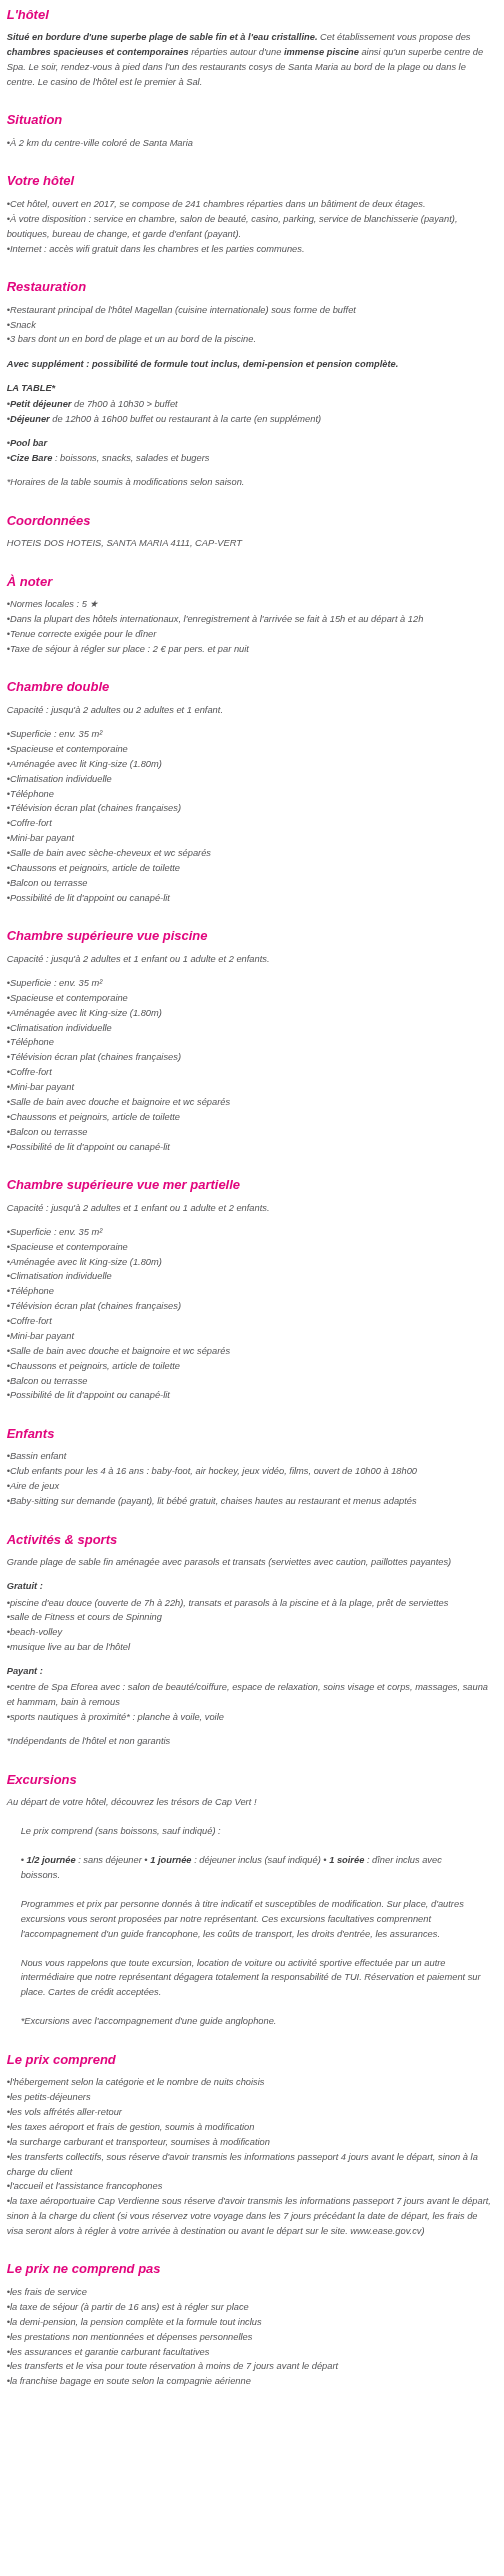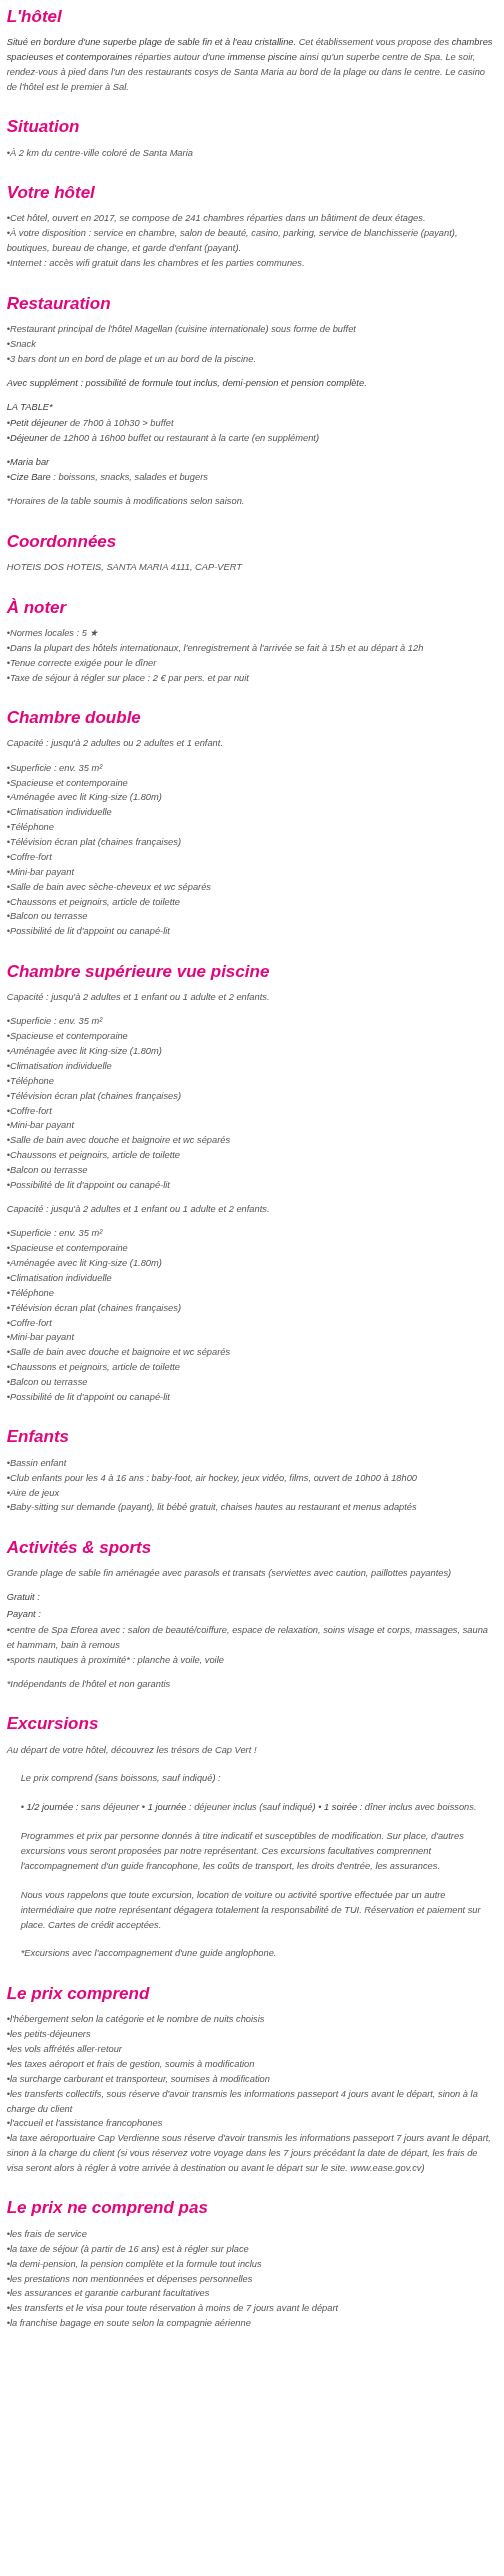--- a/index.html
+++ b/index.html
@@ -17,34 +17,34 @@
     padding:6.7px 9.3px 40px 6.7px;
     font-family:"Liberation Sans", sans-serif;
     font-style:italic;
     font-size:9.3px;
     line-height:1.6;
     color:var(--text);
   }
   section{margin:0;}
   h2{
     color:var(--accent);
-    font-size:17px;
+    font-size:13px;
     font-weight:bold;
     font-style:italic;
     margin:22.6px 0 8px 0;
     line-height:1.2;
   }
   section:first-child h2{margin-top:0;}
   p{margin:0 0 9.3px 0;}
   p.tight{margin:0 0 1.3px 0;}
   p.flow{margin:14px;}
   ul{list-style:none;margin:0 0 9.3px 0;padding:0;}
   li{margin:0;padding:0;}
   li::before{content:"\2022 ";}
-  strong{font-weight:normal;color:var(--bold-text);}
+  strong{font-weight:bold;color:var(--bold-text);}
 </style>
 </head>
 <body>
 
 <div class="page">
   <main class="content">
       <section>
         <h2>L'hôtel</h2>
         <p><strong>Situé en bordure d'une superbe plage de sable fin et à l'eau cristalline.</strong> Cet établissement vous propose des <strong>chambres spacieuses et contemporaines</strong> réparties autour d'une <strong>immense piscine</strong> ainsi qu'un superbe centre de Spa. Le soir, rendez-vous à pied dans l'un des restaurants cosys de Santa Maria au bord de la plage ou dans le centre. Le casino de l'hôtel est le premier à Sal.</p>
       </section>
@@ -69,21 +69,21 @@
           <li>Snack</li>
           <li>3 bars dont un en bord de plage et un au bord de la piscine.</li>
         </ul>
         <p><strong>Avec supplément : possibilité de formule tout inclus, demi-pension et pension complète.</strong></p>
         <p class="tight"><strong>LA TABLE*</strong></p>
         <ul>
           <li><strong>Petit déjeuner</strong> de 7h00 à 10h30 &gt; buffet</li>
           <li><strong>Déjeuner</strong> de 12h00 à 16h00 buffet ou restaurant à la carte (en supplément)</li>
         </ul>
         <ul>
-          <li><strong>Maria bar</strong></li>
+          <li><strong>Pool bar</strong></li>
           <li><strong>Cize Bare</strong> : boissons, snacks, salades et bugers</li>
         </ul>
         <p>*Horaires de la table soumis à modifications selon saison.</p>
       </section>
       <section>
         <h2>Coordonnées</h2>
         <p>HOTEIS DOS HOTEIS, SANTA MARIA 4111, CAP-VERT</p>
       </section>
       <section>
         <h2>À noter</h2>
@@ -124,20 +124,21 @@
           <li>Télévision écran plat (chaines françaises)</li>
           <li>Coffre-fort</li>
           <li>Mini-bar payant</li>
           <li>Salle de bain avec douche et baignoire et wc séparés</li>
           <li>Chaussons et peignoirs, article de toilette</li>
           <li>Balcon ou terrasse</li>
           <li>Possibilité de lit d'appoint ou canapé-lit</li>
         </ul>
       </section>
       <section>
+        <h2>Chambre supérieure vue mer partielle</h2>
         <p>Capacité : jusqu'à 2 adultes et 1 enfant ou 1 adulte et 2 enfants.</p>
         <ul>
           <li>Superficie : env. 35 m²</li>
           <li>Spacieuse et contemporaine</li>
           <li>Aménagée avec lit King-size (1.80m)</li>
           <li>Climatisation individuelle</li>
           <li>Téléphone</li>
           <li>Télévision écran plat (chaines françaises)</li>
           <li>Coffre-fort</li>
           <li>Mini-bar payant</li>
@@ -153,20 +154,26 @@
           <li>Bassin enfant</li>
           <li>Club enfants pour les 4 à 16 ans : baby-foot, air hockey, jeux vidéo, films, ouvert de 10h00 à 18h00</li>
           <li>Aire de jeux</li>
           <li>Baby-sitting sur demande (payant), lit bébé gratuit, chaises hautes au restaurant et menus adaptés</li>
         </ul>
       </section>
       <section>
         <h2>Activités &amp; sports</h2>
         <p>Grande plage de sable fin aménagée avec parasols et transats (serviettes avec caution, paillottes payantes)</p>
         <p class="tight"><strong>Gratuit :</strong></p>
+        <ul>
+          <li>piscine d'eau douce (ouverte de 7h à 22h), transats et parasols à la piscine et à la plage, prêt de serviettes</li>
+          <li>salle de Fitness et cours de Spinning</li>
+          <li>beach-volley</li>
+          <li>musique live au bar de l'hôtel</li>
+        </ul>
         <p class="tight"><strong>Payant :</strong></p>
         <ul>
           <li>centre de Spa Eforea avec : salon de beauté/coiffure, espace de relaxation, soins visage et corps, massages, sauna et hammam, bain à remous</li>
           <li>sports nautiques à proximité* : planche à voile, voile</li>
         </ul>
         <p>*Indépendants de l'hôtel et non garantis</p>
       </section>
       <section>
         <h2>Excursions</h2>
         <p>Au départ de votre hôtel, découvrez les trésors de Cap Vert !</p>

